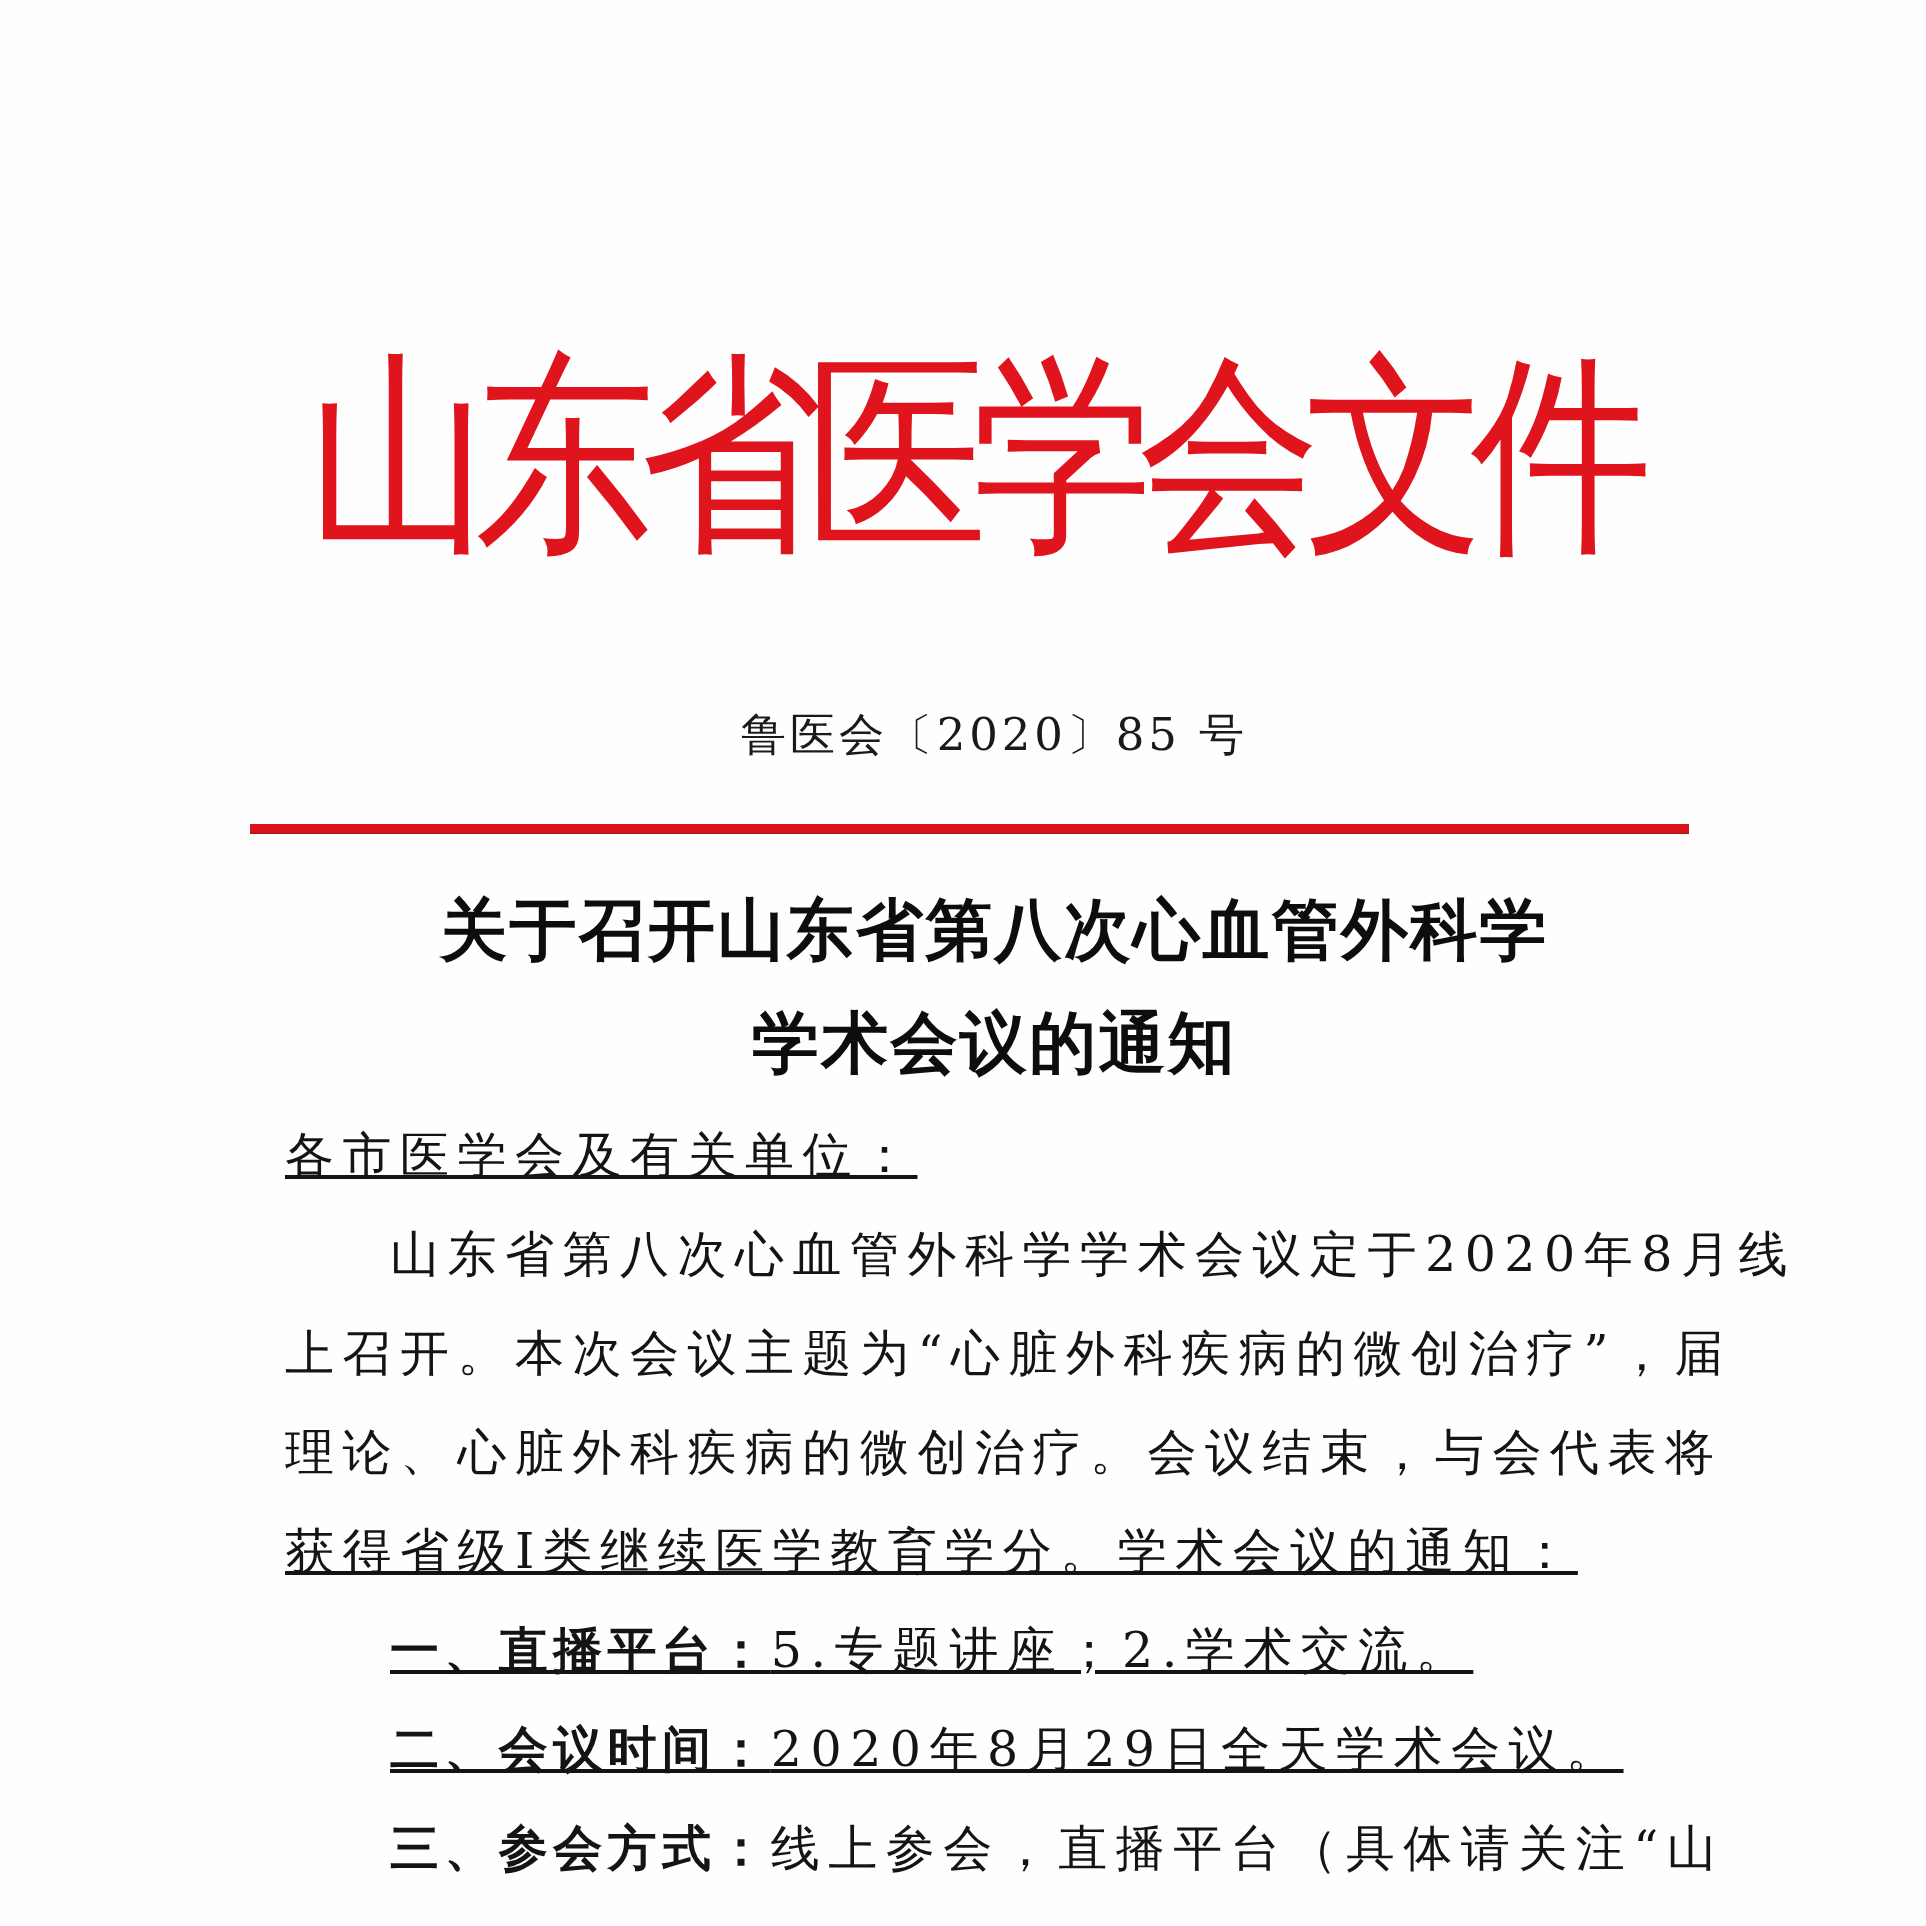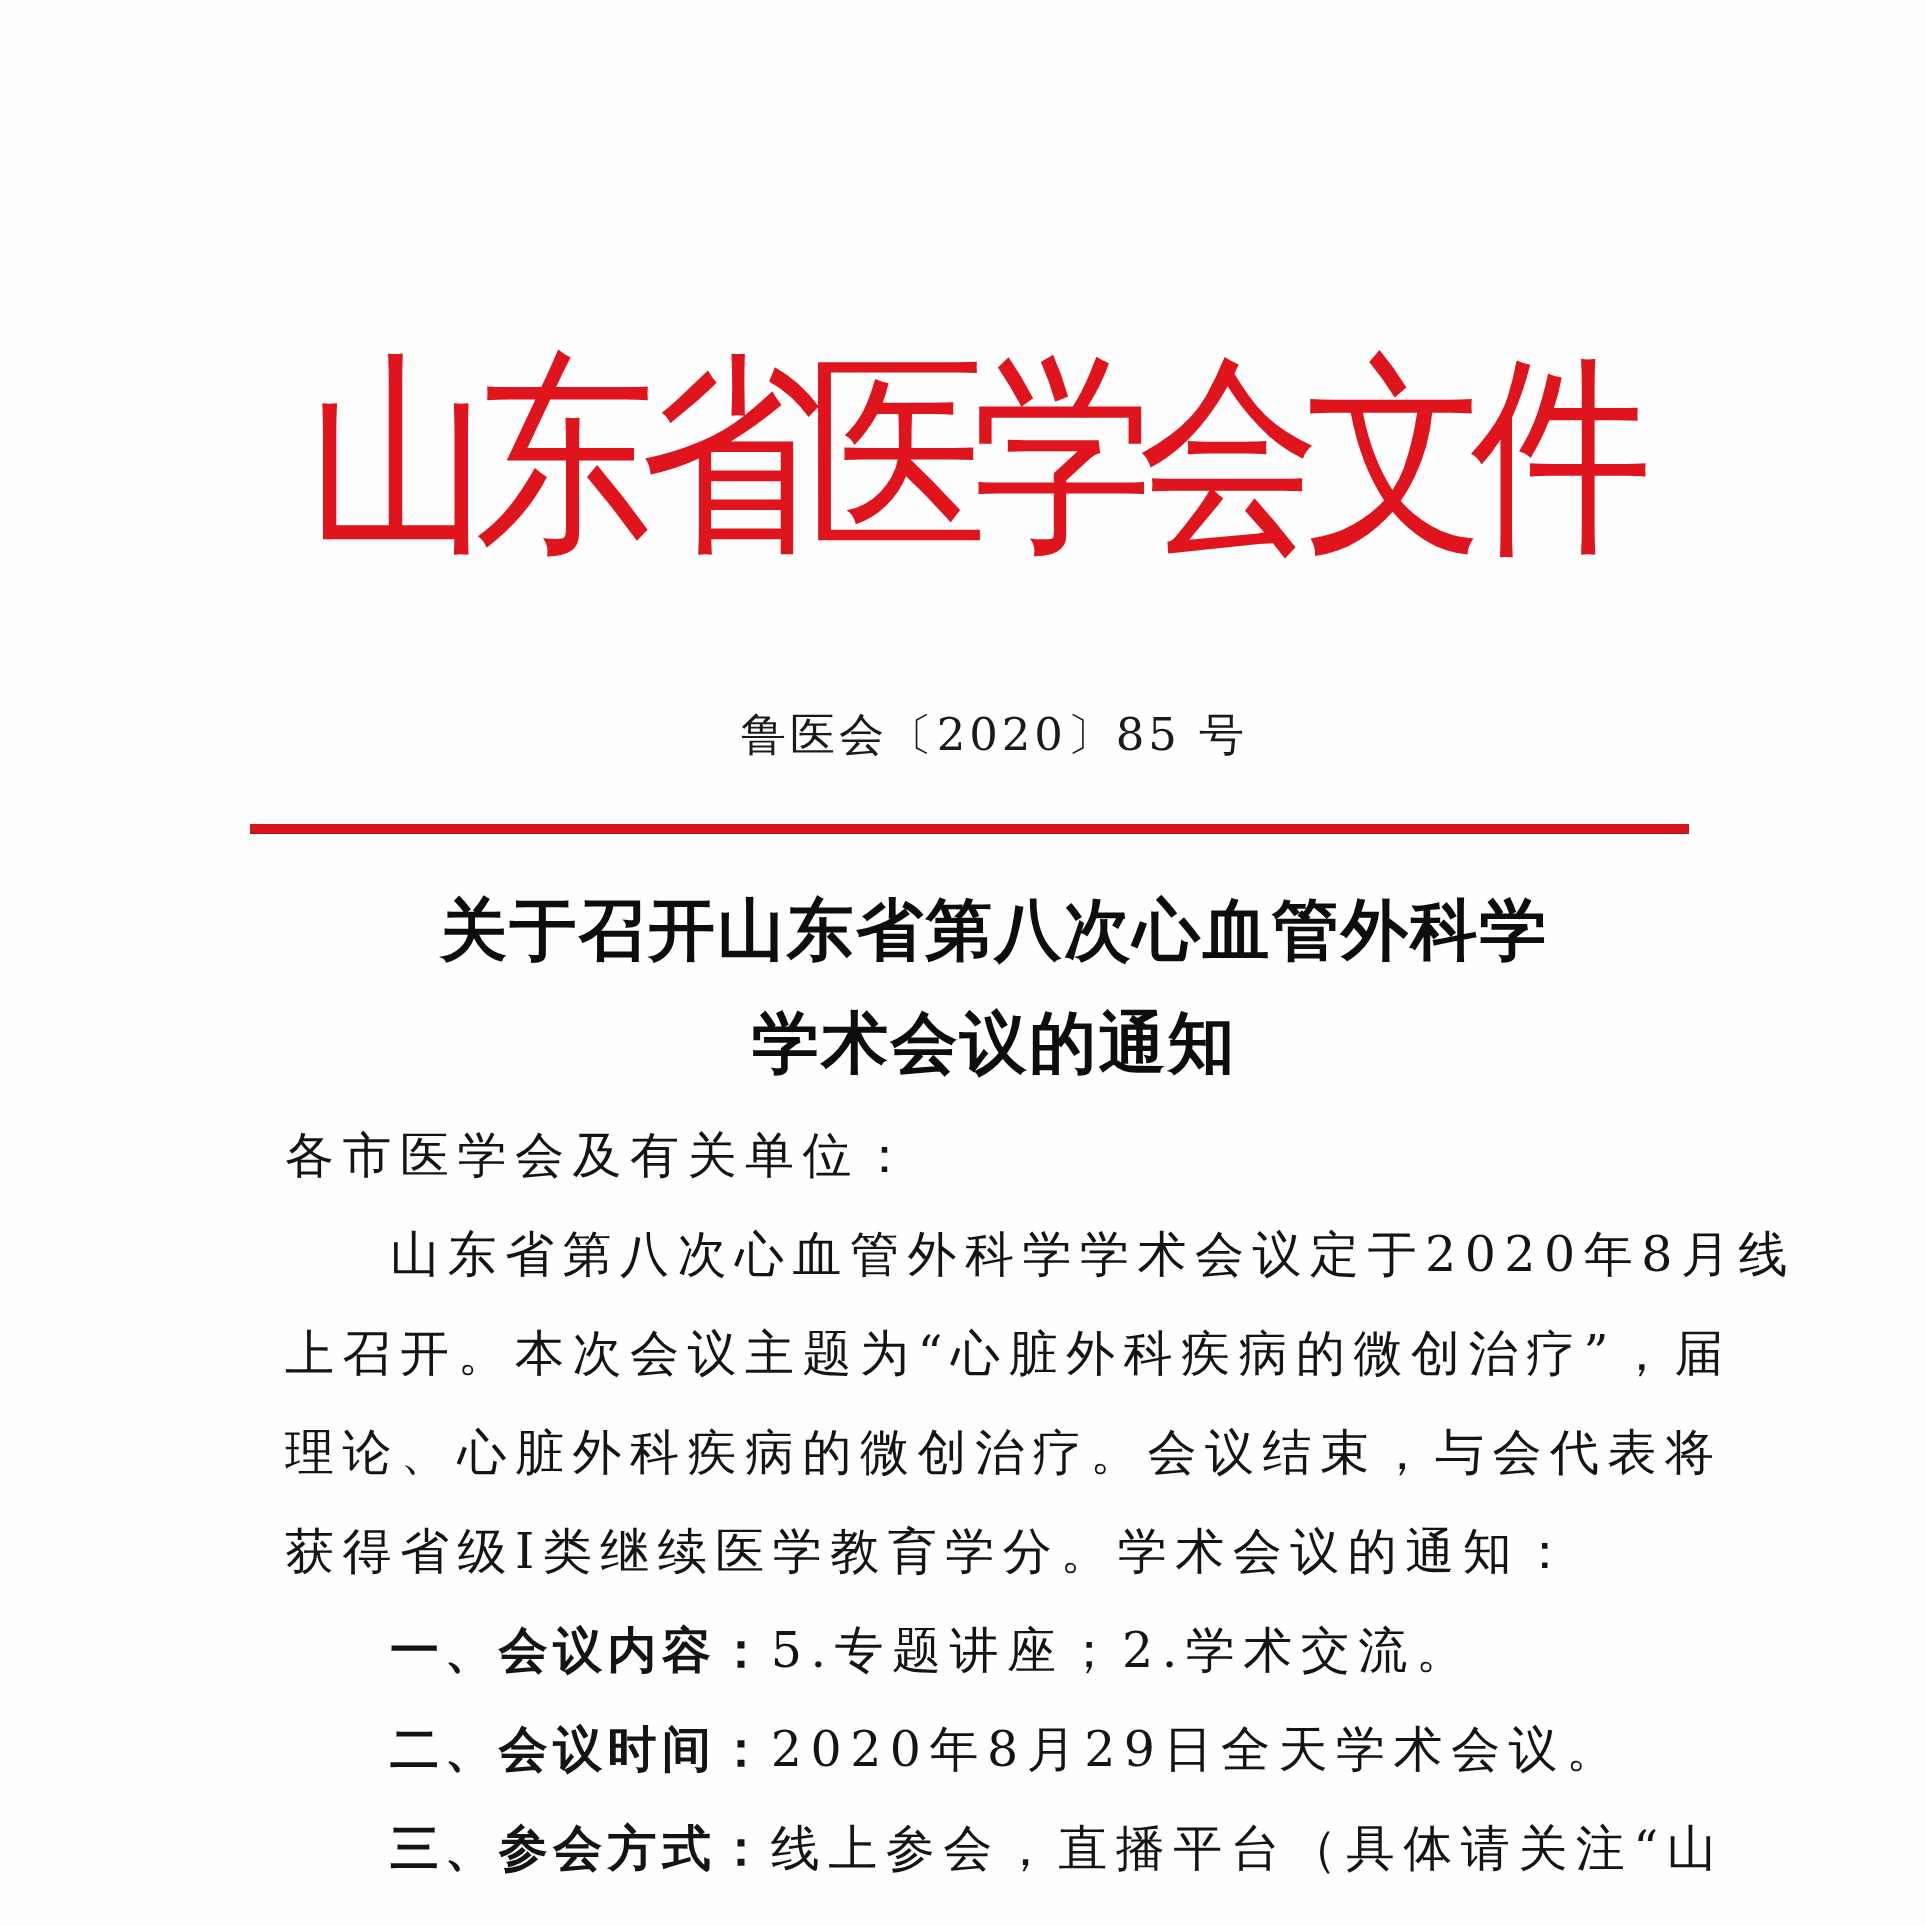--- a/index.html
+++ b/index.html
@@ -19,21 +19,21 @@
           box-shadow: 0 -1.2px 0 rgba(80,20,20,0.35) inset; }
 
   .title { position: absolute; left: 0; width: 100%; text-align: center; font-weight: bold;
            font-size: 67px; letter-spacing: 2.3px; color: #0d0d0d; line-height: 1; }
   .title.l1 { top: 896px; }
   .title.l2 { top: 1009px; }
 
   .body { position: absolute; left: 285px; width: 1387px; font-size: 49px; line-height: 99px;
           letter-spacing: 8.5px; color: #141414; }
   .line { display: block; height: 99px; white-space: nowrap; text-align: justify; text-align-last: justify; }
-  .line.last { text-align-last: left; }
+  .line.last { text-align-last: left; text-decoration: underline; }
   .indent { padding-left: 105px; }
   .strong { font-weight: bold; font-family: "DejaVu Sans", "Liberation Sans", sans-serif; letter-spacing: 5.4px; }
 </style>
 </head>
 <body>
 
 <div class="page">
 
   <div class="masthead">
     <span>山</span>
@@ -54,21 +54,21 @@
   <div class="title l2">学术会议的通知</div>
 
   <div class="body" style="top:1106px;">
     <span class="line last">各市医学会及有关单位：</span>
 
     <span class="line indent">山东省第八次心血管外科学学术会议定于2020年8月线</span>
     <span class="line">上召开。本次会议主题为“心脏外科疾病的微创治疗”，届</span>
     <span class="line">理论、心脏外科疾病的微创治疗。会议结束，与会代表将</span>
     <span class="line last">获得省级Ⅰ类继续医学教育学分。学术会议的通知：</span>
 
-    <span class="line indent last"><span class="strong">一、会议内容：</span><span>5.专题讲座；2.学术交流。</span></span>
+    <span class="line indent last"><span class="strong">一、直播平台：</span><span>5.专题讲座；2.学术交流。</span></span>
 
     <span class="line indent last"><span class="strong">二、会议时间：</span><span>2020年8月29日全天学术会议。</span></span>
 
     <span class="line indent"><span class="strong">三、参会方式：</span><span>线上参会，直播平台（具体请关注“山</span></span>
 
   </div>
 </div>
 
 
 </body></html>

